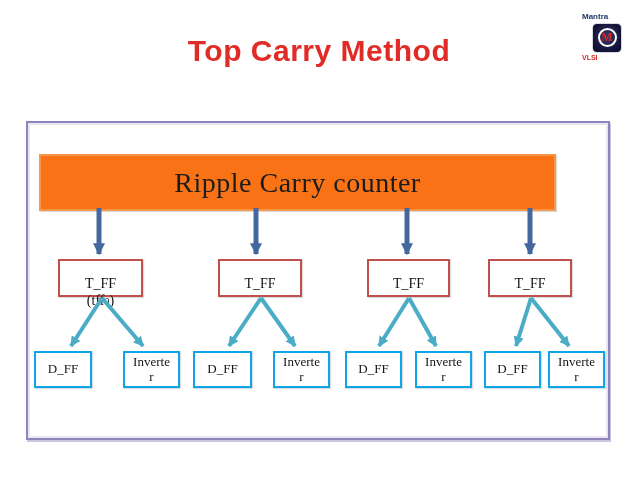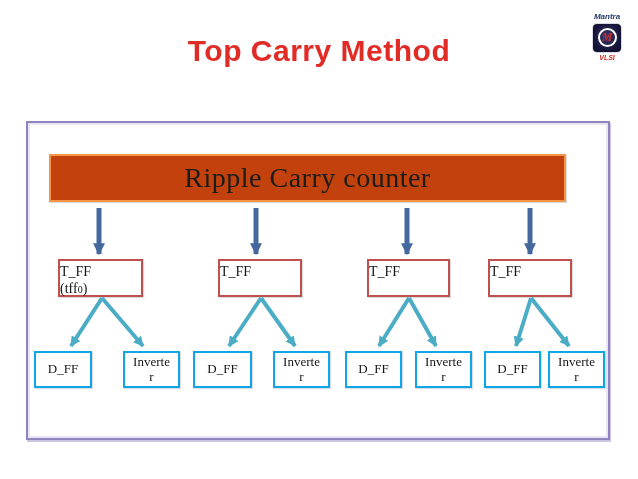--- a/index.html
+++ b/index.html
@@ -5,49 +5,49 @@
   html,body{margin:0;padding:0;background:#fff;}
   body{width:638px;height:479px;position:relative;overflow:hidden;
        font-family:"Liberation Serif", serif;}
 
   
   .slide-title{position:absolute;top:34px;left:0;width:100%;text-align:center;
     font-family:"Liberation Sans", sans-serif;font-weight:bold;
     font-size:30px;color:#E12B26;letter-spacing:0.5px;}
 
   
-  .logo{position:absolute;top:13px;right:6px;width:50px;text-align:center;
-    font-family:"Liberation Sans", sans-serif;line-height:1.1;font-style:italic;}
+  .logo{position:absolute;top:13px;right:6px;width:50px;text-align:left;
+    font-family:"Liberation Sans", sans-serif;line-height:1.1;}
   .logo-brand{font-size:8px;font-weight:bold;color:#203864;}
   .logo-mark{width:28px;height:28px;margin:2px auto;border-radius:4px;
     background:radial-gradient(circle at 50% 45%, #3a3a72 0%, #15153a 65%, #0c0c28 100%);
     display:flex;align-items:center;justify-content:center;
     box-shadow:0 0 0 1px #d8d8e4;}
   .logo-m{width:19px;height:19px;border:2.5px solid #fff;border-radius:50%;
     box-sizing:border-box;display:flex;align-items:center;justify-content:center;
     color:#D42A24;font-weight:bold;font-size:12px;
     font-family:"Liberation Serif", serif;}
   .logo-caption{font-size:7px;font-weight:bold;color:#D42A24;}
 
   
   .container{position:absolute;left:26px;top:121px;width:584px;height:319px;
     box-sizing:border-box;border:2px solid #9183BD;background:#fff;
     box-shadow:inset 0 0 0 2px #e9e5f3, 1px 2px 0 #cdc4e0;}
 
   
-  .root-box{position:absolute;left:49px;top:154px;width:517px;height:48px;
-    box-sizing:border-box;border:2px solid #F79646;background:#c2410c;
+  .root-box{position:absolute;left:39px;top:154px;width:517px;height:57px;
+    box-sizing:border-box;border:2px solid #F79646;background:#f97316;
     display:flex;align-items:center;justify-content:center;
     font-size:28px;color:#1c1c1c;letter-spacing:0.5px;
     box-shadow:1px 1px 1px rgba(120,120,120,0.25);}
 
   
   .tff{position:absolute;top:259px;height:38px;box-sizing:border-box;
-    border:2px solid #C0504D;background:#fff;text-align:left;
-    font-size:14px;line-height:1.2;color:#141414;padding-top:3px;
+    border:2px solid #C0504D;background:#fff;text-align:center;
+    font-size:14px;line-height:1.2;color:#141414;padding-top:15px;
     box-shadow:1px 1px 1px rgba(120,120,120,0.25);}
   .tff-0{left:58px;width:85px;}
   .tff-1{left:218px;width:84px;}
   .tff-2{left:367px;width:83px;}
   .tff-3{left:488px;width:84px;}
   .tff .sub{font-size:10px;}
 
   
   .leaf{position:absolute;top:351px;height:37px;box-sizing:border-box;
     border:2px solid #0ea5e9;background:#fff;

